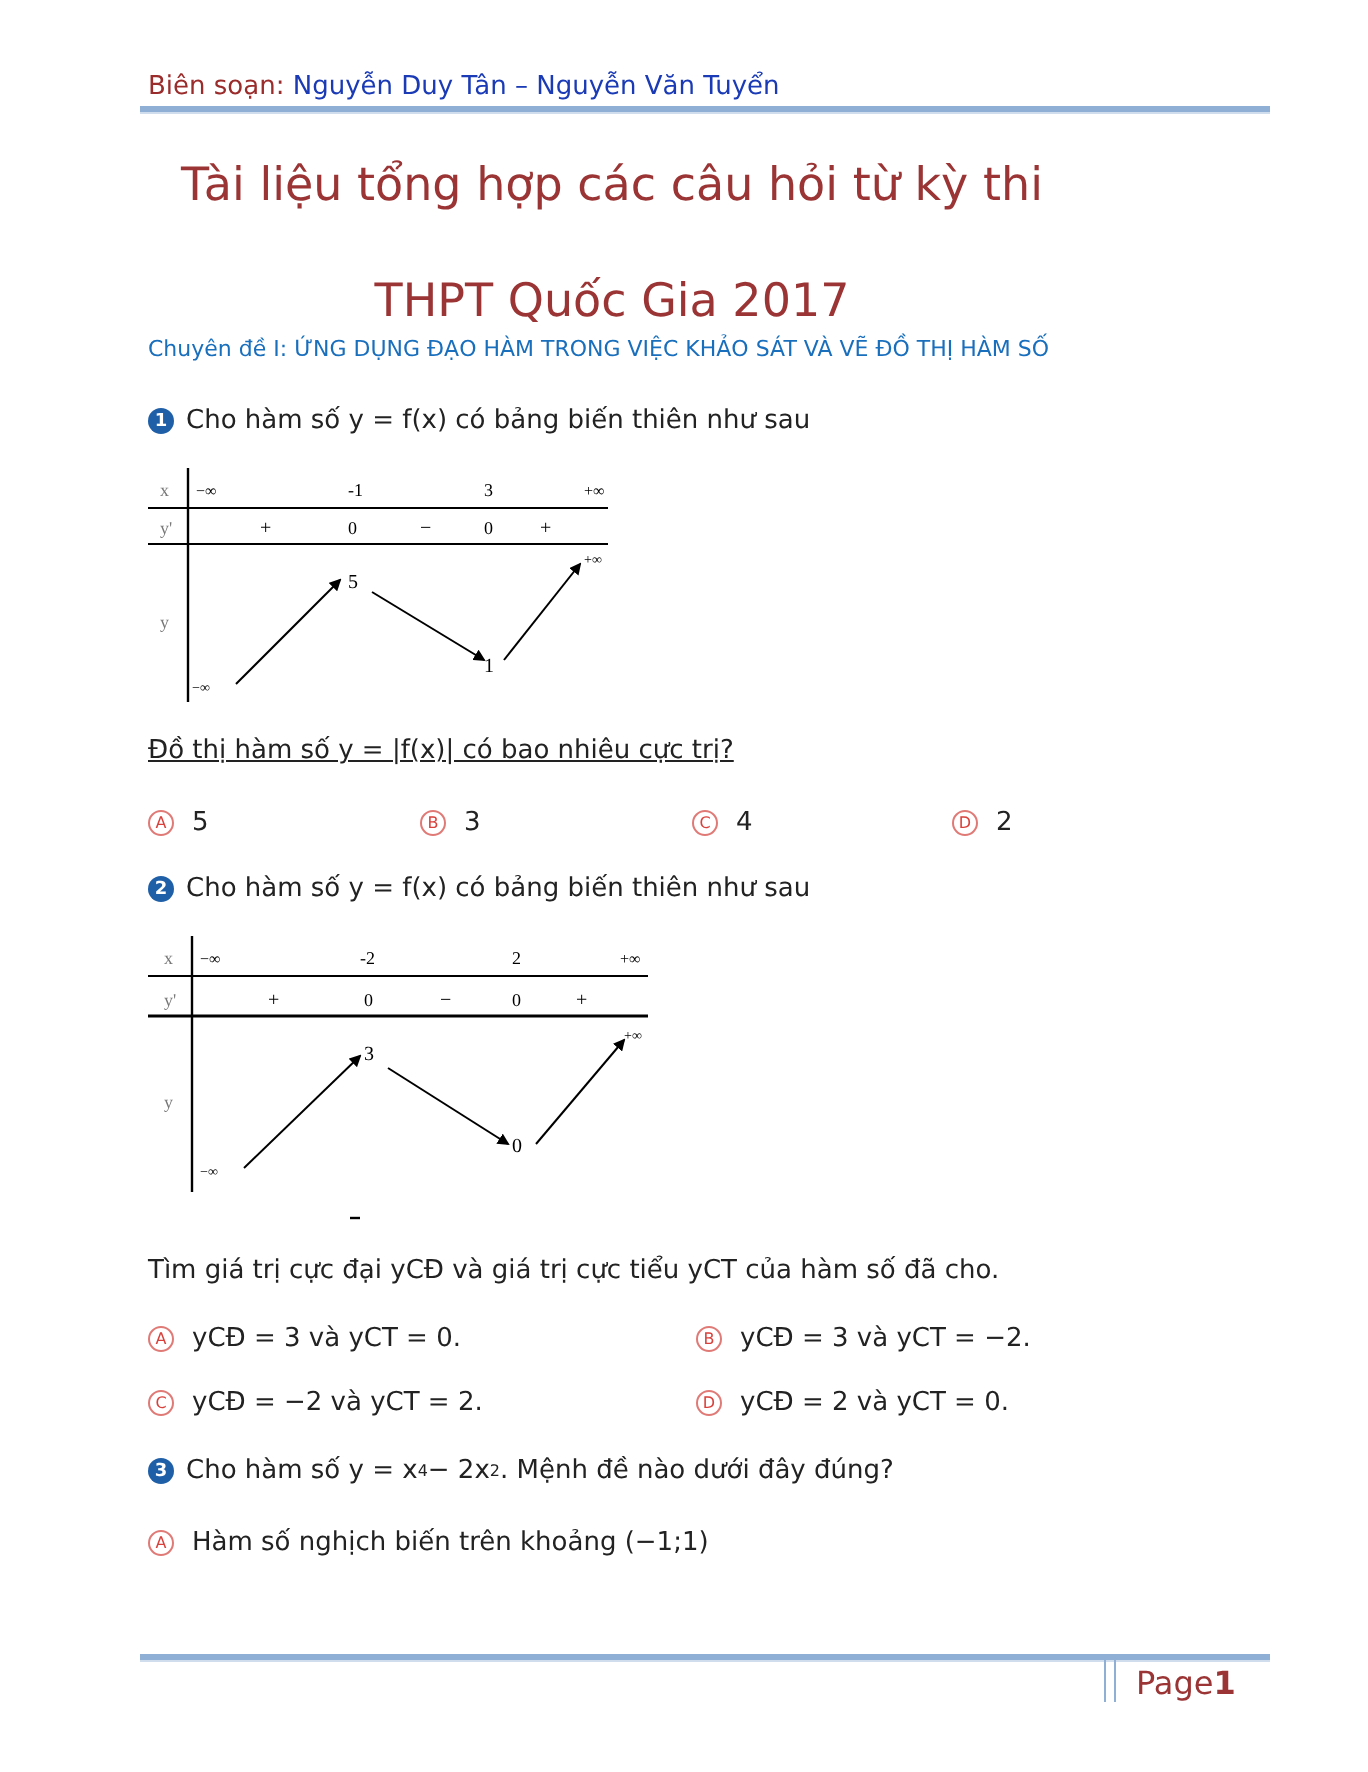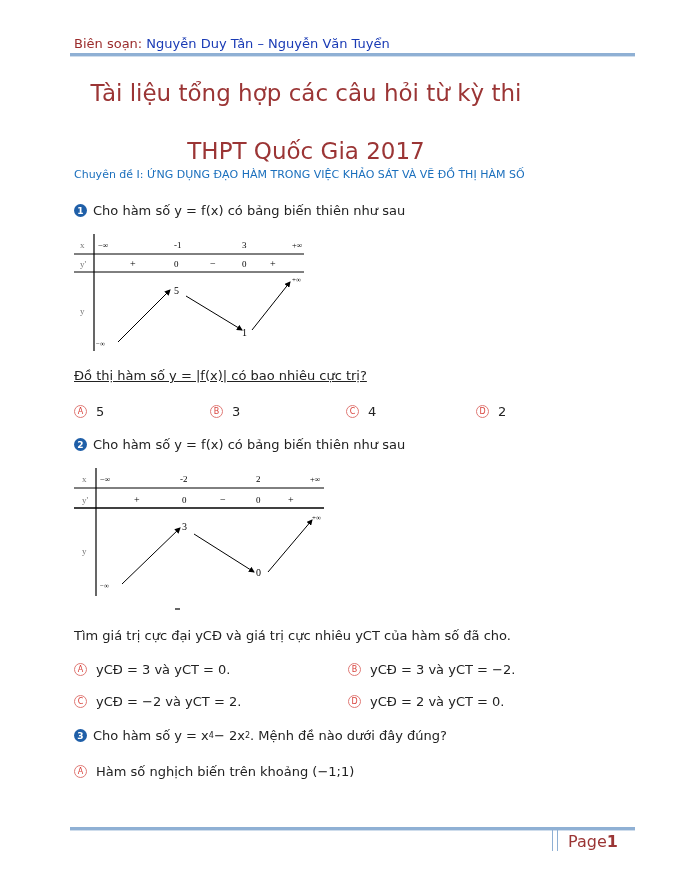--- a/index.html
+++ b/index.html
@@ -120,21 +120,21 @@
       <marker id="ar2" markerWidth="6" markerHeight="6" refX="5" refY="3" orient="auto">
         <path d="M0,0 L6,3 L0,6 z" fill="#000"></path>
       </marker>
     </defs>
   <line x1="48" y1="116" x2="106" y2="60" stroke="#000" stroke-width="1" marker-end="url(#ar2)"></line>
   <line x1="120" y1="66" x2="180" y2="104" stroke="#000" stroke-width="1" marker-end="url(#ar2)"></line>
   <line x1="194" y1="104" x2="238" y2="52" stroke="#000" stroke-width="1" marker-end="url(#ar2)"></line>
   <line x1="101" y1="141" x2="106" y2="141" stroke="#000" stroke-width="1.2"></line>
 </svg>
 
-<div class="abs q" style="top:628px;">Tìm giá trị cực đại yCĐ và giá trị cực nhiêu yCT của hàm số đã cho.</div>
+<div class="abs q" style="top:628px;">Tìm giá trị cực đại yCĐ và giá trị cực tiểu yCT của hàm số đã cho.</div>
 
 <div class="abs opt" style="left:74px; top:662px;">
   <span class="oc">A</span>
   <span>yCĐ = 3 và yCT = 0.</span>
 </div>
 <div class="abs opt" style="left:348px; top:662px;">
   <span class="oc">B</span>
   <span>yCĐ = 3 và yCT = −2.</span>
 </div>
 <div class="abs opt" style="left:74px; top:694px;">

